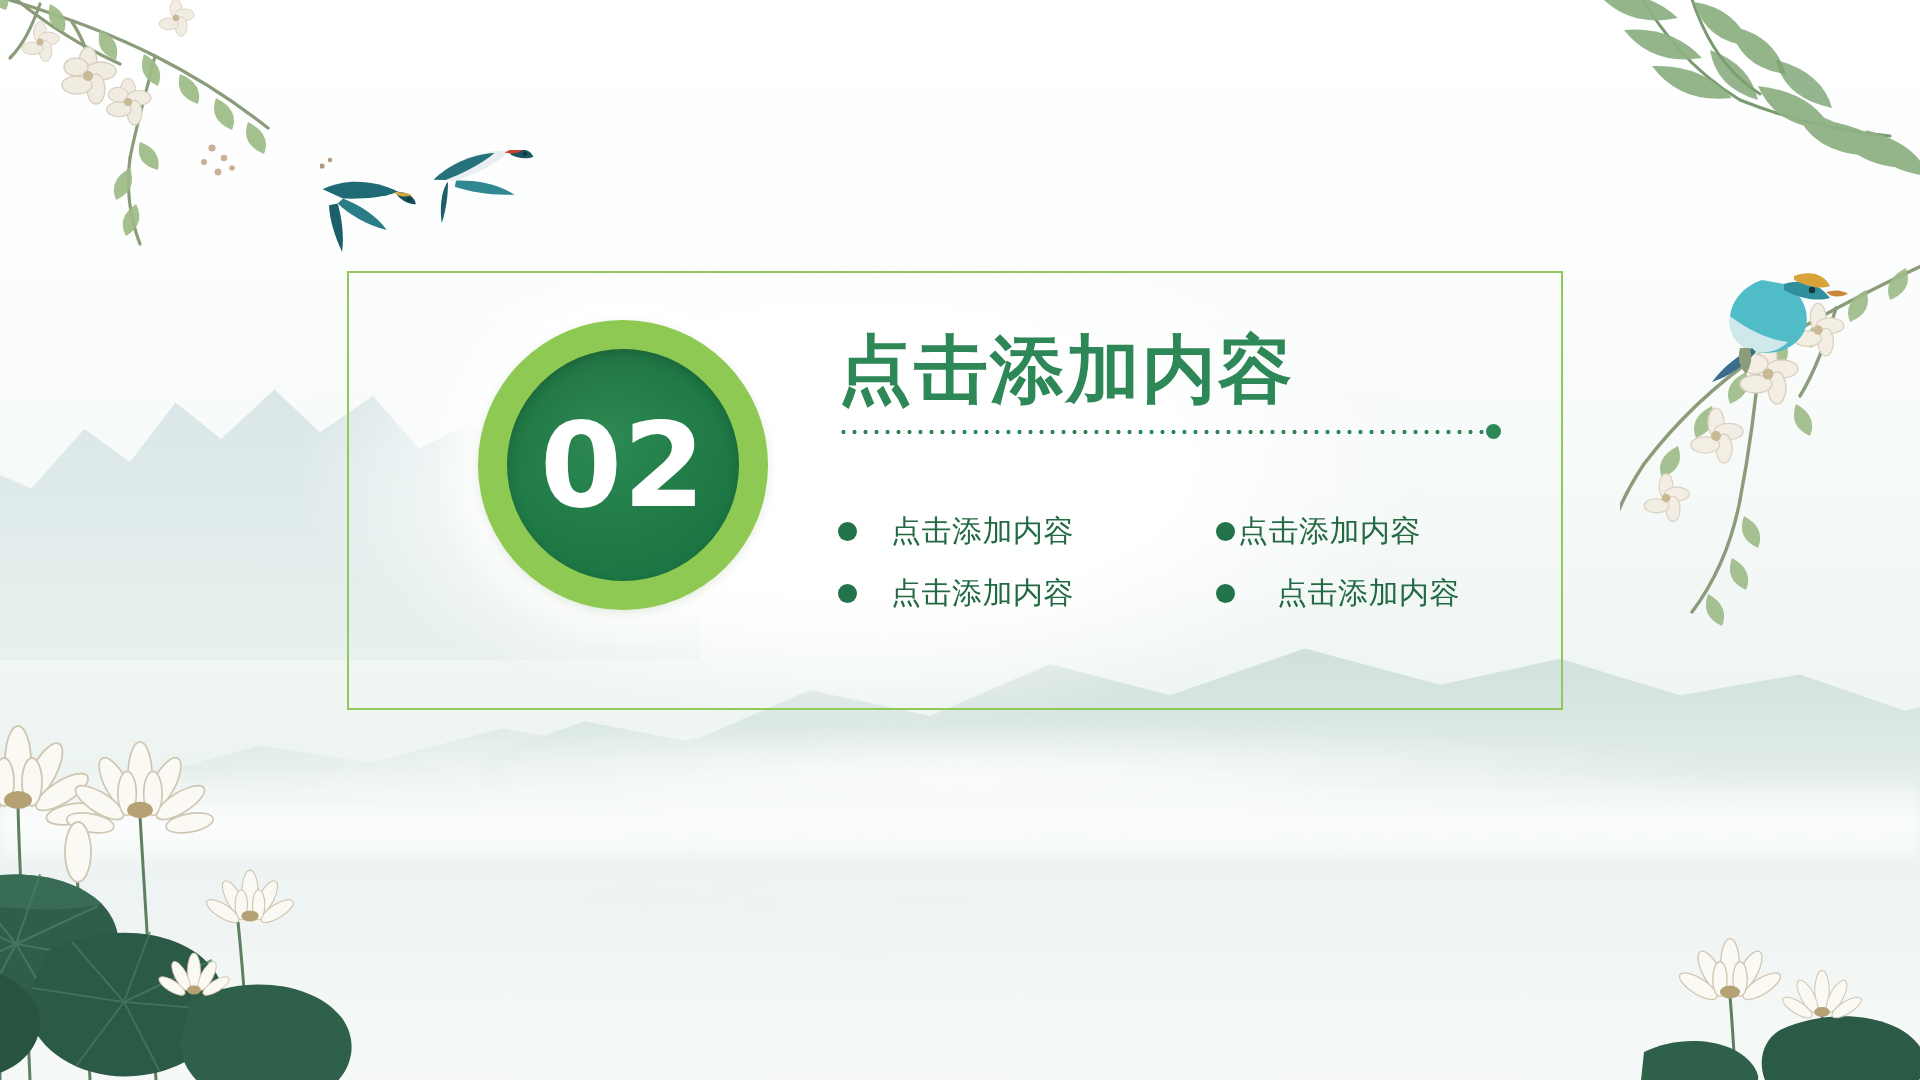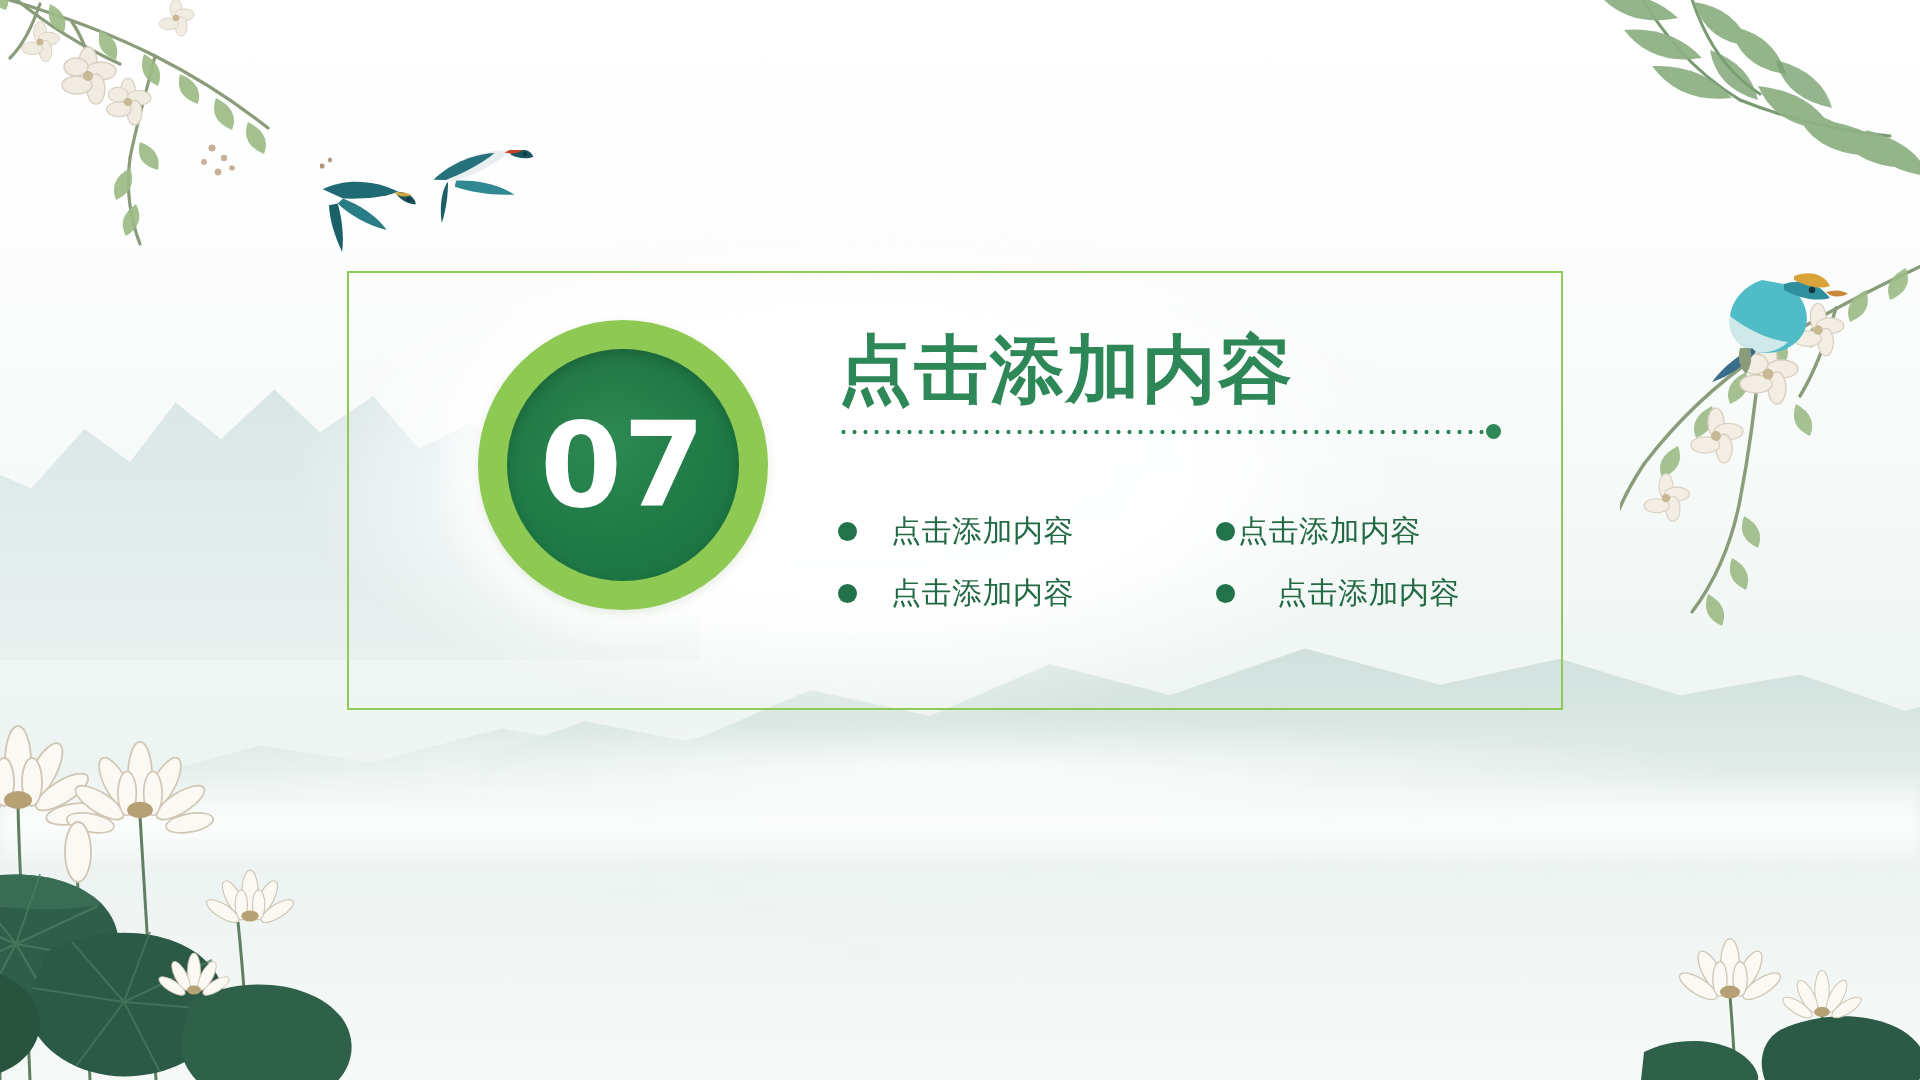--- a/index.html
+++ b/index.html
@@ -507,21 +507,21 @@
       </g>
     </g>
   </svg>
 
   <div class="frame"></div>
 
   <div class="badge-wrap">
     <div class="badge-halo"></div>
     <div class="badge-ring"></div>
     <div class="badge-core">
-      <span class="badge-num">07</span>
+      <span class="badge-num">02</span>
     </div>
     <div class="badge-core-shade"></div>
   </div>
 
   <div class="title-block">
     <div class="title">点击添加内容</div>
     <div class="dotline-wrap">
       <div class="dotline"></div>
       <div class="dotline-end"></div>
     </div>

